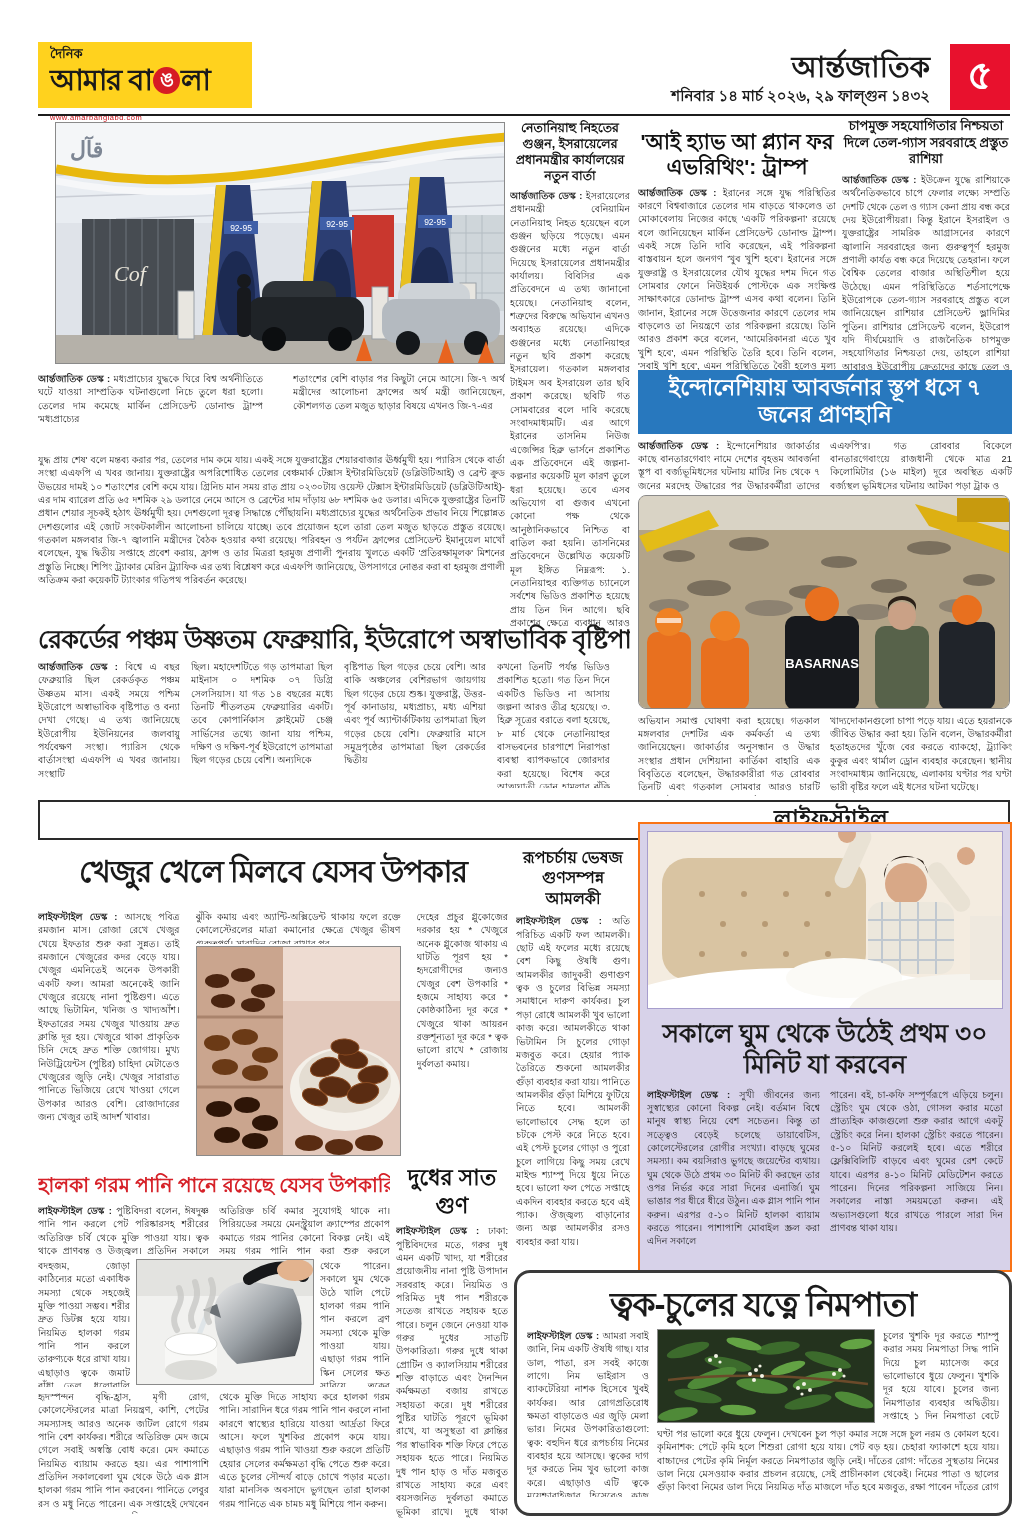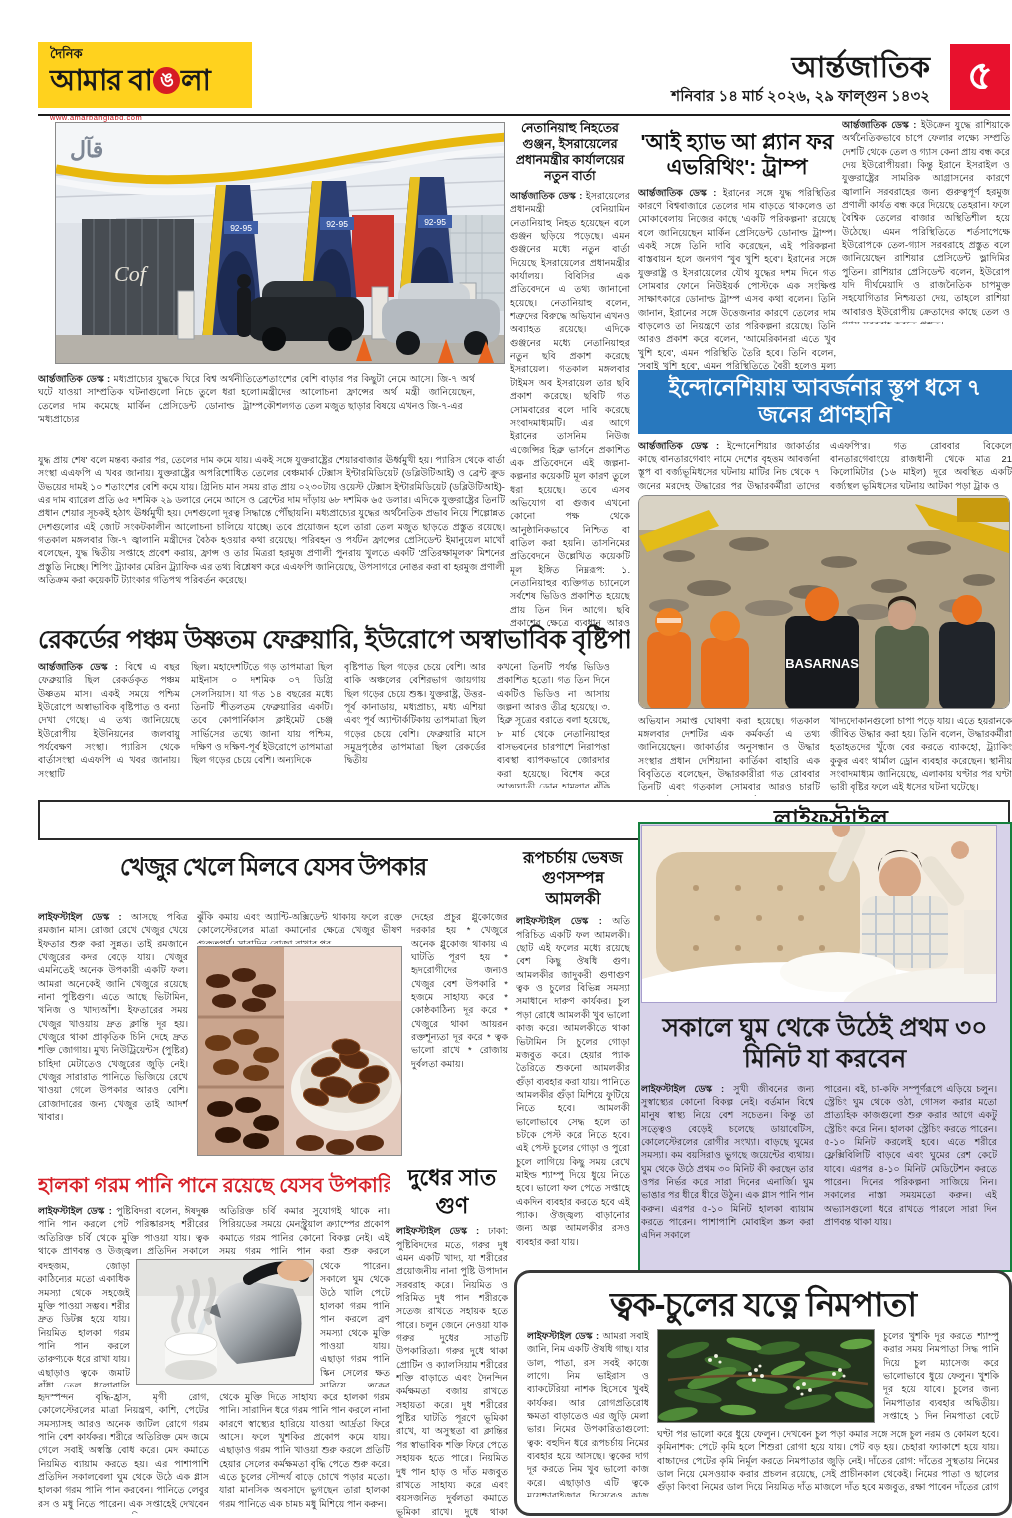--- a/index.html
+++ b/index.html
@@ -21,21 +21,21 @@
   
   .bodytxt { font-size:9.4px; line-height:1.42; text-align:justify; overflow:hidden; color:#222; }
   .bodytxt b { font-weight:bold; }
   .headline-sm { font-weight:800; text-align:center; line-height:1.28; color:#111; }
   .photo { border:1px solid #8a8a8a; overflow:hidden; background:#ddd; }
   .photo svg { display:block; }
 
   
   .photo-gas { left:55px; top:122px; width:450px; height:242px; }
   .art-oil { left:38px; top:372px; width:467px; height:244px; }
-  .oil-intro { display:flex; height:76px; overflow:hidden; }
+  .oil-intro { display:flex; gap:30px; height:76px; overflow:hidden; }
   .oil-intro .c1 { width:225px; } .oil-intro .c2 { width:212px; }
   .oil-body { margin-top:5px; height:158px; overflow:hidden; }
 
   .art-netanyahu { left:510px; top:120px; width:120px; height:496px; }
   .art-netanyahu .headline-sm { font-size:12.5px; margin-bottom:5px; }
   .art-netanyahu .bodytxt { height:440px; }
 
   .art-trump { left:638px; top:118px; width:198px; height:248px; }
   .art-trump .headline-sm { font-size:21px; line-height:1.18; margin-bottom:6px;margin-top:12px; }
   .art-trump .bodytxt { height:186px; }
@@ -55,33 +55,33 @@
   .art-europe { left:38px; top:620px; width:592px; height:174px; }
   .europe-head { font-size:25px; font-weight:800; letter-spacing:-0.5px; white-space:nowrap; overflow:hidden; height:40px; }
   .europe-cols { display:flex; gap:11px; height:128px; }
   .europe-cols .c { width:142px; }
   .europe-cols .c4 { width:113px; }
 
   
   .band { left:38px; top:800px; width:972px; height:40px; border:2px solid #2a2a2a; display:flex; align-items:center; justify-content:flex-end; padding-right:120px; font-size:24px; font-weight:800; }
 
   .art-dates { left:38px; top:848px; width:470px; height:316px; }
-  .dates-head { font-size:24px; font-weight:800; text-align:center; letter-spacing:-1px; white-space:nowrap; overflow:hidden; height:58px; }
-  .dates-cols { display:flex; gap:9px; margin-top:4px; height:250px; }
+  .dates-head { font-size:30px; font-weight:800; text-align:center; letter-spacing:-1px; white-space:nowrap; overflow:hidden; height:58px; }
+  .dates-cols { display:flex; gap:16px; margin-top:4px; height:250px; }
   .dates-c1 { width:150px; height:250px; }
   .dates-mid { width:205px; }
   .dates-mid .bodytxt { height:34px; }
   .photo-dates { width:205px; height:210px; margin-top:2px; }
   .dates-c3 { width:97px; height:250px; }
 
   .art-amloki { left:516px; top:848px; width:114px; height:418px; }
   .art-amloki .headline-sm { font-size:16px; margin-bottom:5px; }
   .art-amloki .bodytxt { height:362px; }
 
-  .box-morning { left:638px; top:822px; width:374px; height:450px; background:#d7d2e9; border:2px solid #15803d; padding:1px; }
+  .box-morning { left:638px; top:822px; width:374px; height:450px; background:#d7d2e9; border:2px solid #f97316; padding:7px; }
   .photo-morning { width:356px; height:178px; border:1px solid #a79ecd; }
   .morning-head { font-size:25px; font-weight:800; text-align:center; line-height:1.25; margin:9px 0 7px; }
   .morning-cols { display:flex; gap:10px; height:160px; }
   .morning-cols .c { width:173px; }
 
   .art-warm { left:38px; top:1170px; width:352px; height:348px; }
   .warm-head { color:#d62128; font-size:20px; font-weight:800; text-align:center; white-space:nowrap; overflow:hidden; height:34px; }
   .warm-rowA, .warm-rowC { display:flex; gap:10px; }
   .warm-rowA .c, .warm-rowC .c { width:171px; }
   .warm-rowA .c { height:52px; }
@@ -224,20 +224,21 @@
     <div class="headline-sm">নেতানিয়াহু নিহতের গুঞ্জন, ইসরায়েলের প্রধানমন্ত্রীর কার্যালয়ের নতুন বার্তা</div>
     <p class="bodytxt"><b>আর্ন্তজাতিক ডেস্ক : </b><span>ইসরায়েলের প্রধানমন্ত্রী বেনিয়ামিন নেতানিয়াহু নিহত হয়েছেন বলে গুঞ্জন ছড়িয়ে পড়েছে। এমন গুঞ্জনের মধ্যে নতুন বার্তা দিয়েছে ইসরায়েলের প্রধানমন্ত্রীর কার্যালয়। বিবিসির এক প্রতিবেদনে এ তথ্য জানানো হয়েছে। নেতানিয়াহু বলেন, শত্রুদের বিরুদ্ধে অভিযান এখনও অব্যাহত রয়েছে। এদিকে গুঞ্জনের মধ্যে নেতানিয়াহুর নতুন ছবি প্রকাশ করেছে ইসরায়েল। গতকাল মঙ্গলবার টাইমস অব ইসরায়েল তার ছবি প্রকাশ করেছে। ছবিটি গত সোমবারের বলে দাবি করেছে সংবাদমাধ্যমটি। এর আগে ইরানের তাসনিম নিউজ এজেন্সির হিব্রু ভার্সনে প্রকাশিত এক প্রতিবেদনে এই জল্পনা-কল্পনার কয়েকটি মূল কারণ তুলে ধরা হয়েছে। তবে এসব অভিযোগ বা গুজব এখনো কোনো পক্ষ থেকে আনুষ্ঠানিকভাবে নিশ্চিত বা বাতিল করা হয়নি। তাসনিমের প্রতিবেদনে উল্লেখিত কয়েকটি মূল ইঙ্গিত নিম্নরূপ: ১. নেতানিয়াহুর ব্যক্তিগত চ্যানেলে সর্বশেষ ভিডিও প্রকাশিত হয়েছে প্রায় তিন দিন আগে। ছবি প্রকাশের ক্ষেত্রে ব্যবধান আরও বেশি, প্রায় চার দিন। এরপর থেকে তার নামে যেসব বিবৃতি এসেছে, সেগুলো শুধু লিখিত আকারে। ২. এর আগে প্রতিদিন অন্তত একটি,</span></p>
   </div>
 
   <div class="abs art-trump">
     <div class="headline-sm">'আই হ্যাভ আ প্ল্যান ফর এভরিথিং': ট্রাম্প</div>
     <p class="bodytxt"><b>আর্ন্তজাতিক ডেস্ক : </b><span>ইরানের সঙ্গে যুদ্ধ পরিস্থিতির কারণে বিশ্ববাজারে তেলের দাম বাড়তে থাকলেও তা মোকাবেলায় নিজের কাছে 'একটি পরিকল্পনা' রয়েছে বলে জানিয়েছেন মার্কিন প্রেসিডেন্ট ডোনাল্ড ট্রাম্প। একই সঙ্গে তিনি দাবি করেছেন, এই পরিকল্পনা বাস্তবায়ন হলে জনগণ 'খুব খুশি হবে'। ইরানের সঙ্গে যুক্তরাষ্ট্র ও ইসরায়েলের যৌথ যুদ্ধের দশম দিনে গত সোমবার ফোনে নিউইয়র্ক পোস্টকে এক সংক্ষিপ্ত সাক্ষাৎকারে ডোনাল্ড ট্রাম্প এসব কথা বলেন। তিনি জানান, ইরানের সঙ্গে উত্তেজনার কারণে তেলের দাম বাড়লেও তা নিয়ন্ত্রণে তার পরিকল্পনা রয়েছে। তিনি আরও প্রকাশ করে বলেন, 'আমেরিকানরা এতে খুব খুশি হবে', এমন পরিস্থিতি তৈরি হবে। তিনি বলেন, 'সবাই খুশি হবে', এমন পরিস্থিতিতে বৈরী হলেও মূল্য বজায় রাখা হবে। এ প্রশ্নের জবাবে ট্রাম্প বলেন, 'সবশেষে আমরা জিতবই।' এর আগে গত শুক্রবার ইরানে ইসরায়েলের হামলার পর তেলের দাম ৯ শতাংশের মতো বেড়ে যায়।</span></p>
   </div>
 
   <div class="abs art-russia">
+    <div class="headline-sm">চাপমুক্ত সহযোগিতার নিশ্চয়তা দিলে তেল-গ্যাস সরবরাহে প্রস্তুত রাশিয়া</div>
     <p class="bodytxt"><b>আর্ন্তজাতিক ডেস্ক : </b><span>ইউক্রেন যুদ্ধে রাশিয়াকে অর্থনৈতিকভাবে চাপে ফেলার লক্ষ্যে সম্প্রতি দেশটি থেকে তেল ও গ্যাস কেনা প্রায় বন্ধ করে দেয় ইউরোপীয়রা। কিন্তু ইরানে ইসরাইল ও যুক্তরাষ্ট্রের সামরিক আগ্রাসনের কারণে জ্বালানি সরবরাহের জন্য গুরুত্বপূর্ণ হরমুজ প্রণালী কার্যত বন্ধ করে দিয়েছে তেহরান। ফলে বৈশ্বিক তেলের বাজার অস্থিতিশীল হয়ে উঠেছে। এমন পরিস্থিতিতে শর্তসাপেক্ষে ইউরোপকে তেল-গ্যাস সরবরাহে প্রস্তুত বলে জানিয়েছেন রাশিয়ার প্রেসিডেন্ট ভ্লাদিমির পুতিন। রাশিয়ার প্রেসিডেন্ট বলেন, ইউরোপ যদি দীর্ঘমেয়াদি ও রাজনৈতিক চাপমুক্ত সহযোগিতার নিশ্চয়তা দেয়, তাহলে রাশিয়া আবারও ইউরোপীয় ক্রেতাদের কাছে তেল ও গ্যাস সরবরাহ করতে প্রস্তুত।</span></p>
   </div>
 
   <div class="abs box-indonesia">
     <div class="indo-head">ইন্দোনেশিয়ায় আবর্জনার স্তূপ ধসে ৭ জনের প্রাণহানি</div>
     <div class="indo-row indo-row1">
       <p class="bodytxt c"><b>আর্ন্তজাতিক ডেস্ক : </b><span>ইন্দোনেশিয়ার জাকার্তার কাছে বানতারগেবাং নামে দেশের বৃহত্তম আবর্জনা স্তূপ বা বর্জ্যভূমিধসের ঘটনায় মাটির নিচ থেকে ৭ জনের মরদেহ উদ্ধারের পর উদ্ধারকর্মীরা তাদের উদ্ধার</span></p>
       <p class="bodytxt c">এএফপি'র। গত রোববার বিকেলে বানতারগেবাংয়ে রাজধানী থেকে মাত্র 21 কিলোমিটার (১৬ মাইল) দূরে অবস্থিত একটি বর্জ্যস্থল ভূমিধসের ঘটনায় আটকা পড়া ট্রাক ও</p>
     </div>
     <div class="photo photo-indo">

